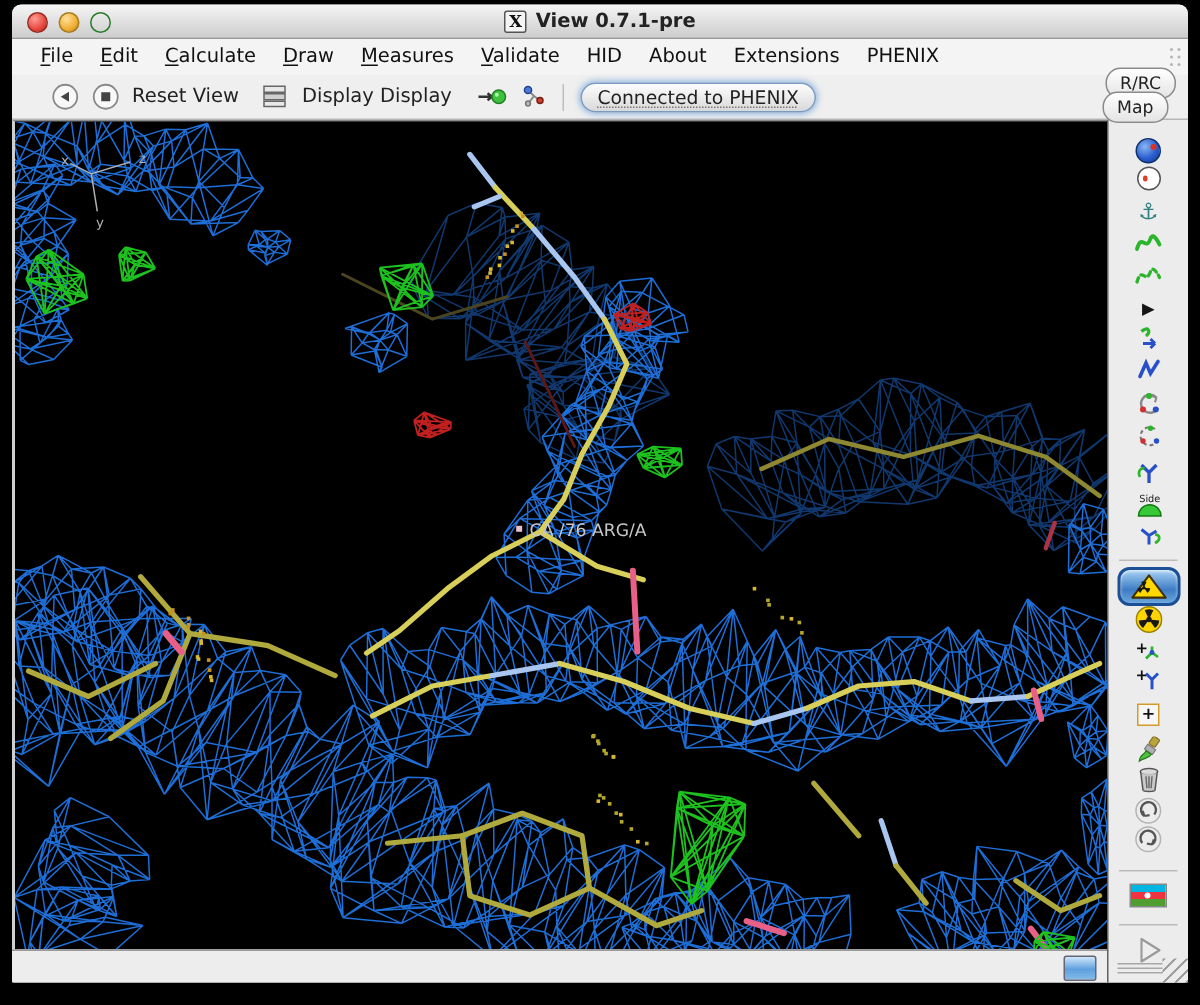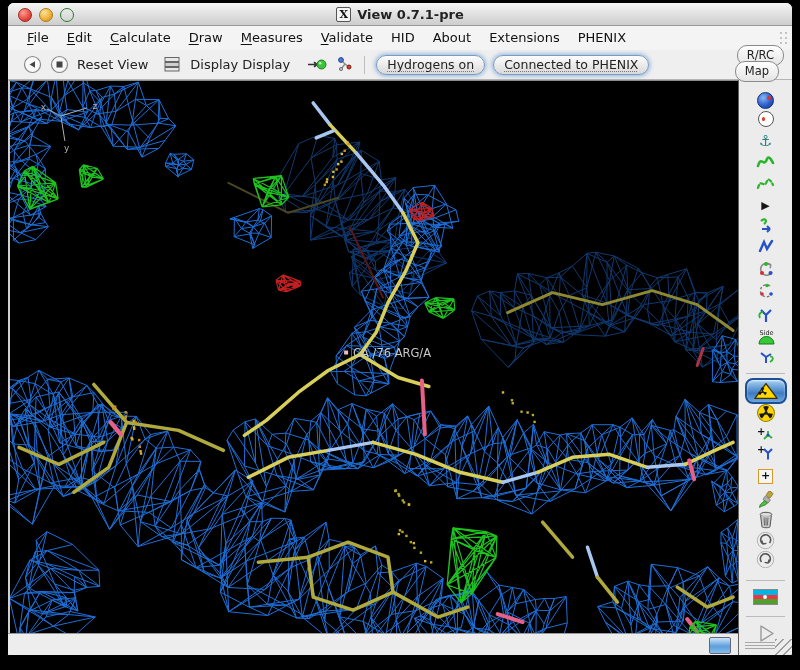--- a/index.html
+++ b/index.html
@@ -16,21 +16,21 @@
     border:1px solid #555;border-radius:2px;background:#f4f4f4;color:#111;
     font-family:"DejaVu Serif","Liberation Serif",serif;font-size:11px;font-weight:bold;}
   
   .menubar{height:24px;background:#f4f4f4;display:flex;align-items:center;padding-left:10px;position:relative;}
   .mi{font-size:13px;color:#111;padding:0 9px;line-height:24px;cursor:default;}
   .mi u{text-underline-offset:2px;}
   .gripdots{position:absolute;right:4px;top:6px;width:8px;height:12px;}
   .gripdots i{position:absolute;width:2px;height:2px;border-radius:50%;background:#b5b5b5;}
   
   .toolbarrow{height:29px;background:#efefef;border-bottom:1px solid #b5b5b5;display:flex;align-items:center;
-    padding-left:15px;gap:8px;position:relative;}
+    padding-left:26px;gap:8px;position:relative;}
   .tlabel{font-size:13px;color:#222;}
   .vsep{width:1px;height:18px;background:#bdbdbd;margin:0 3px;}
   .pill{font-size:12.5px;color:#222;padding:1px 10px 2px;border-radius:10px;border:1px solid #7a9cc0;
     background:linear-gradient(#fdfdfd,#d9d9d9);box-shadow:0 0 4px 1px rgba(110,160,220,.75);
     text-decoration:underline dotted #777 1px;text-underline-offset:2px;}
   .tico{display:flex;align-items:center;}
   
   .rbtn{position:absolute;z-index:5;font-size:11.5px;color:#222;background:linear-gradient(#ffffff,#e4e4e4);
     border:1px solid #8a8a8a;border-radius:10px;padding:2px 9px 3px;}
   .rbtn.rrc{right:8px;top:42px;}
@@ -137,21 +137,20 @@
       </span>
     <span class="tico">
         <svg width="17" height="17">
           <path d="M5,4 L9,8 L5,13 M9,8 L13,11" stroke="#888" stroke-width="1.3" fill="none"></path>
           <circle cx="5" cy="4" r="2.4" fill="#4a78d8" stroke="#23448a"></circle>
           <circle cx="13" cy="11" r="2" fill="#d04030" stroke="#7a1f15"></circle>
           <circle cx="5" cy="13" r="1.6" fill="#bbb" stroke="#777"></circle>
         </svg>
       </span>
     <span class="vsep"></span>
-    <span class="pill">Hydrogens on</span>
     <span class="pill">Connected to PHENIX</span>
   </div>
 
   <span class="rbtn rrc">R/RC</span>
   <span class="rbtn map">Map</span>
 
   <div class="mainrow">
     <div class="leftcol">
       <div class="canvas">
         <svg id="scene" viewBox="0 0 730 553" preserveAspectRatio="none">

